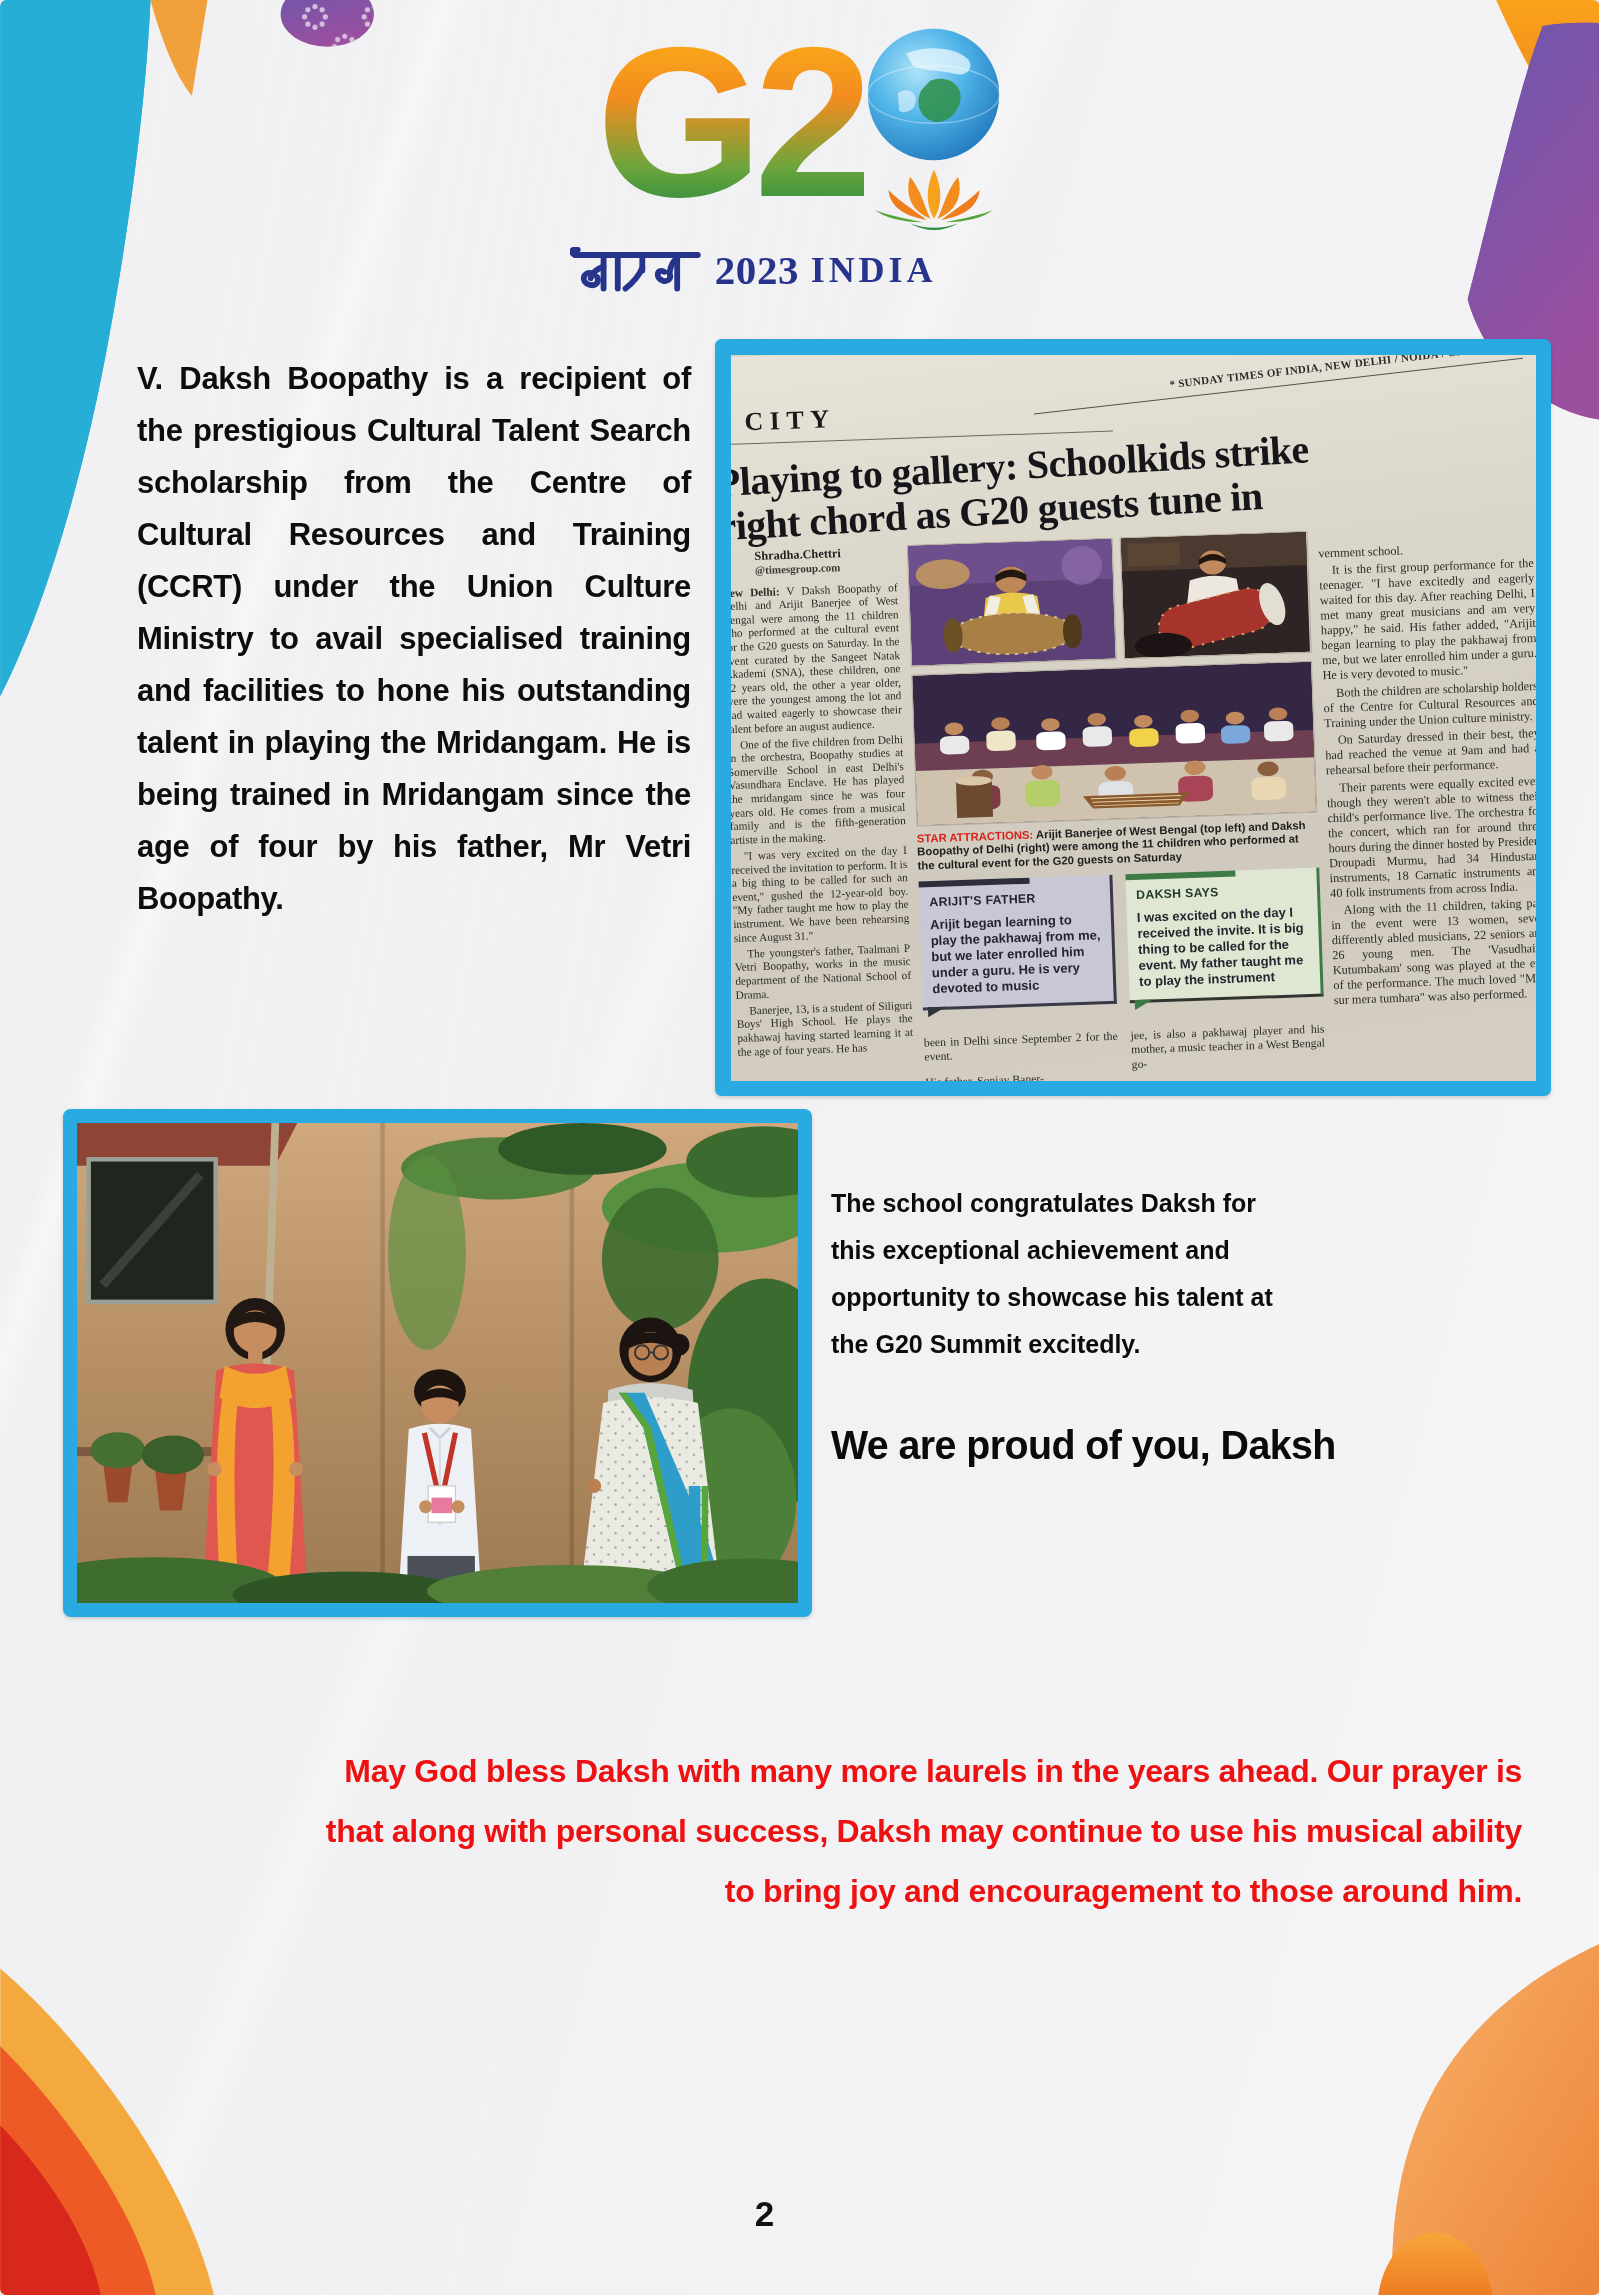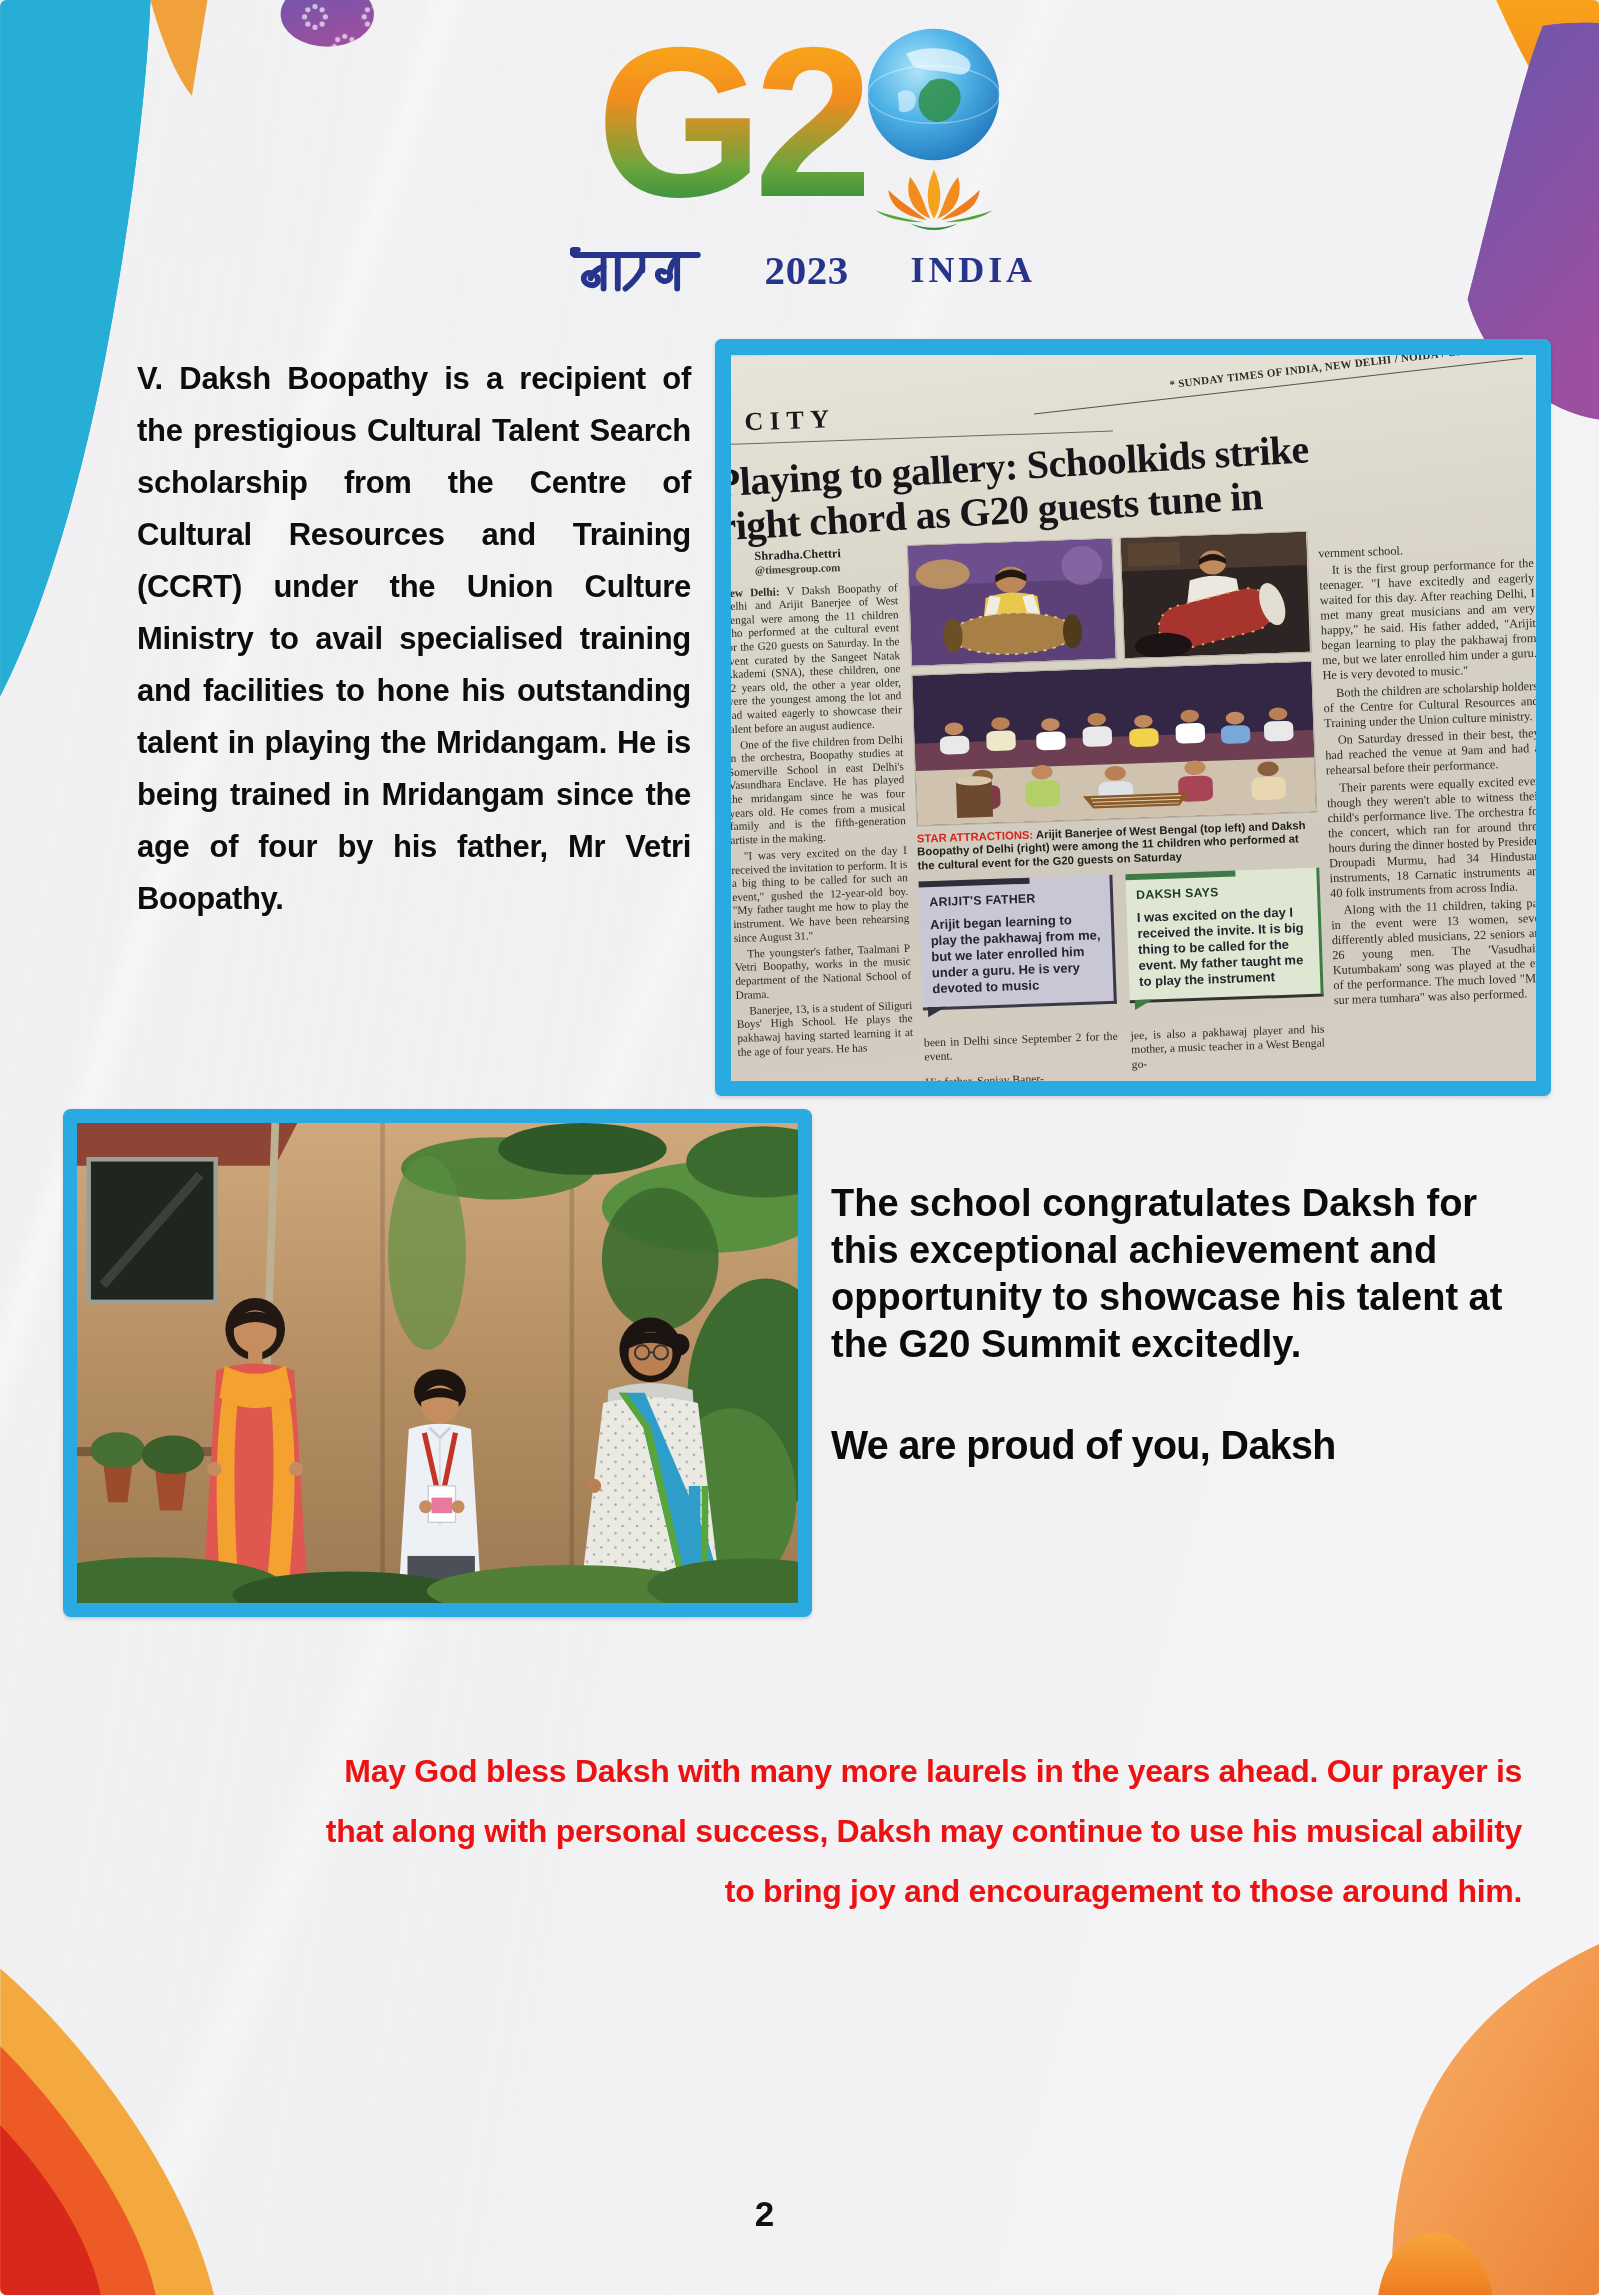--- a/index.html
+++ b/index.html
@@ -17,21 +17,21 @@
 
   
   #logo{left:570px;top:26px;width:466px;height:285px;z-index:2;}
   .g20row{display:flex;justify-content:center;align-items:flex-start;height:206px;}
   #g2-text{font-weight:bold;font-size:214px;line-height:192px;letter-spacing:-9px;
     background:linear-gradient(180deg,#f9a51a 10%,#f28c1e 38%,#6ba53c 74%,#2f8d3f 96%);
     -webkit-background-clip:text;background-clip:text;color:transparent;}
   #globe-wrap{position:relative;width:144px;height:206px;margin-left:1.3px;}
   #globe-wrap svg{display:block;}
   #lotus{position:absolute;left:2.6px;bottom:-3.9px;}
-  .subrow{display:flex;justify-content:space-between;align-items:center;gap:11.7px;margin-top:14.2px;}
+  .subrow{display:flex;justify-content:flex-start;align-items:center;gap:11.7px;margin-top:14.2px;}
   .year{font-family:"Liberation Serif",serif;font-size:41px;color:#27348b;font-weight:bold;letter-spacing:0.6px;}
   .india{font-family:"Liberation Serif",serif;font-size:36px;color:#27348b;letter-spacing:3.9px;font-weight:bold;}
 
   
   #intro{left:137px;top:353px;width:554px;font-weight:bold;font-size:31px;line-height:52px;
          text-align:justify;color:#0d0d0d;letter-spacing:-0.3px;}
 
   
   #news{left:715px;top:339px;width:836px;height:757px;background:#29abe2;border-radius:6.5px;
         padding:15.5px;box-sizing:border-box;box-shadow:0 1.3px 3.9px rgba(0,0,0,.15);}
@@ -83,21 +83,21 @@
     font-size:11.7px;line-height:14.2px;text-align:justify;color:#2c2a26;}
   .midrow>div{flex:1;}
   .c3{width:215px;padding-top:15.5px;font-size:12.3px;line-height:15px;}
 
   
   #photo{left:63px;top:1109px;width:749px;height:508px;background:#29abe2;border-radius:7.8px;
          padding:14.2px;box-sizing:border-box;box-shadow:0 1.3px 3.9px rgba(0,0,0,.15);}
   #photo svg{display:block;width:100%;height:100%;}
 
   
-  #congrats{left:831px;top:1180px;width:712px;font-weight:bold;font-size:38px;line-height:47px;color:#0b0b0b;}
+  #congrats{left:831px;top:1180px;width:712px;font-weight:bold;font-size:25px;line-height:47px;color:#0b0b0b;}
   #proud{left:831px;top:1422px;width:745px;font-weight:bold;font-size:41px;color:#0b0b0b;
          transform:scaleX(.96);transform-origin:left center;letter-spacing:-0.6px;}
   #blessing{left:78px;top:1741px;width:1444px;text-align:right;font-weight:bold;font-size:32px;
             line-height:60px;color:#ee1111;letter-spacing:-0.3px;}
   #pagenum{left:0;top:2194px;width:1529px;text-align:center;font-weight:bold;font-size:35px;color:#111;}
 </style>
 </head>
 <body>
 
 <div id="page">

